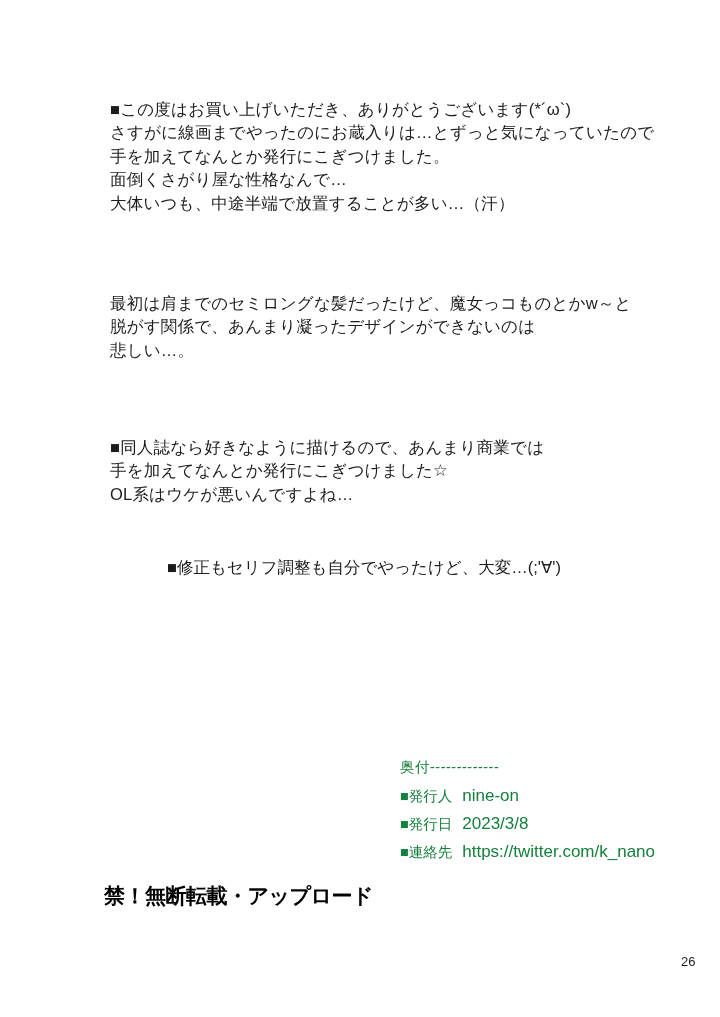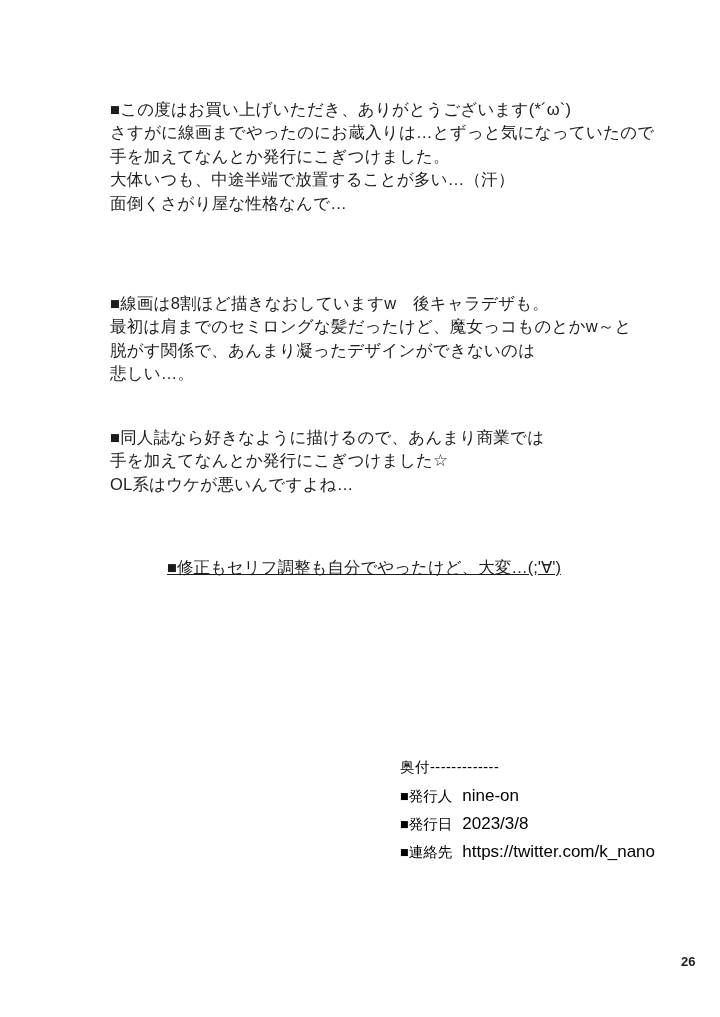--- a/index.html
+++ b/index.html
@@ -20,37 +20,36 @@
     position: absolute;
     left: 110px;
     font-size: 16.5px;
     line-height: 23.4px;
     letter-spacing: 0.2px;
     white-space: nowrap;
     color: #1c1c1c;
   }
   .para-1 { top: 98px; }
   .para-2 { top: 292px; }
-  .para-3 { top: 426px; }
+  .para-3 { top: 436px; }
   .note-line {
     position: absolute;
     left: 167px;
     top: 556px;
     font-size: 16.5px;
     line-height: 23.4px;
     white-space: nowrap;
     color: #1c1c1c;
-    text-decoration: underline;
   }
   .colophon {
     position: absolute;
     left: 400px;
     top: 758px;
     font-size: 14.5px;
-    color: #000000;
+    color: #15803d;
   }
   .colophon-header {
     white-space: nowrap;
     margin-bottom: 10px;
     letter-spacing: 0.5px;
   }
   .colophon-row {
     white-space: nowrap;
     margin-bottom: 10px;
     line-height: 17px;
@@ -68,38 +67,36 @@
     letter-spacing: -0.5px;
     white-space: nowrap;
     color: #000000;
   }
   .page-number {
     position: absolute;
     left: 681px;
     top: 954px;
     font-size: 13px;
     color: #1c1c1c;
-    font-weight: bold;
   }
 </style>
 </head>
 <body>
 
 <div class="page">
 
   <div class="para para-1">
     <div>■この度はお買い上げいただき、ありがとうございます(*´ω`)</div>
     <div>さすがに線画までやったのにお蔵入りは…とずっと気になっていたので</div>
     <div>手を加えてなんとか発行にこぎつけました。</div>
+    <div>面倒くさがり屋な性格なんで…</div>
     <div>大体いつも、中途半端で放置することが多い…（汗）</div>
-    <div>面倒くさがり屋な性格なんで…</div>
   </div>
 
   <div class="para para-2">
-    <div>■線画は8割ほど描きなおしていますw　後キャラデザも。</div>
     <div>最初は肩までのセミロングな髪だったけど、魔女っコものとかw～と</div>
     <div>脱がす関係で、あんまり凝ったデザインができないのは</div>
     <div>悲しい…。</div>
   </div>
 
   <div class="para para-3">
     <div>■同人誌なら好きなように描けるので、あんまり商業では</div>
     <div>手を加えてなんとか発行にこぎつけました☆</div>
     <div>OL系はウケが悪いんですよね…</div>
   </div>
@@ -112,16 +109,17 @@
       <span class="label">■発行人</span><span class="value">nine-on</span>
     </div>
     <div class="colophon-row">
       <span class="label">■発行日</span><span class="value">2023/3/8</span>
     </div>
     <div class="colophon-row">
       <span class="label">■連絡先</span><span class="value">https://twitter.com/k_nano</span>
     </div>
   </div>
 
+  <div class="warning">禁！無断転載・アップロード</div>
 
   <div class="page-number">26</div>
 
 </div>
 
 </body></html>

